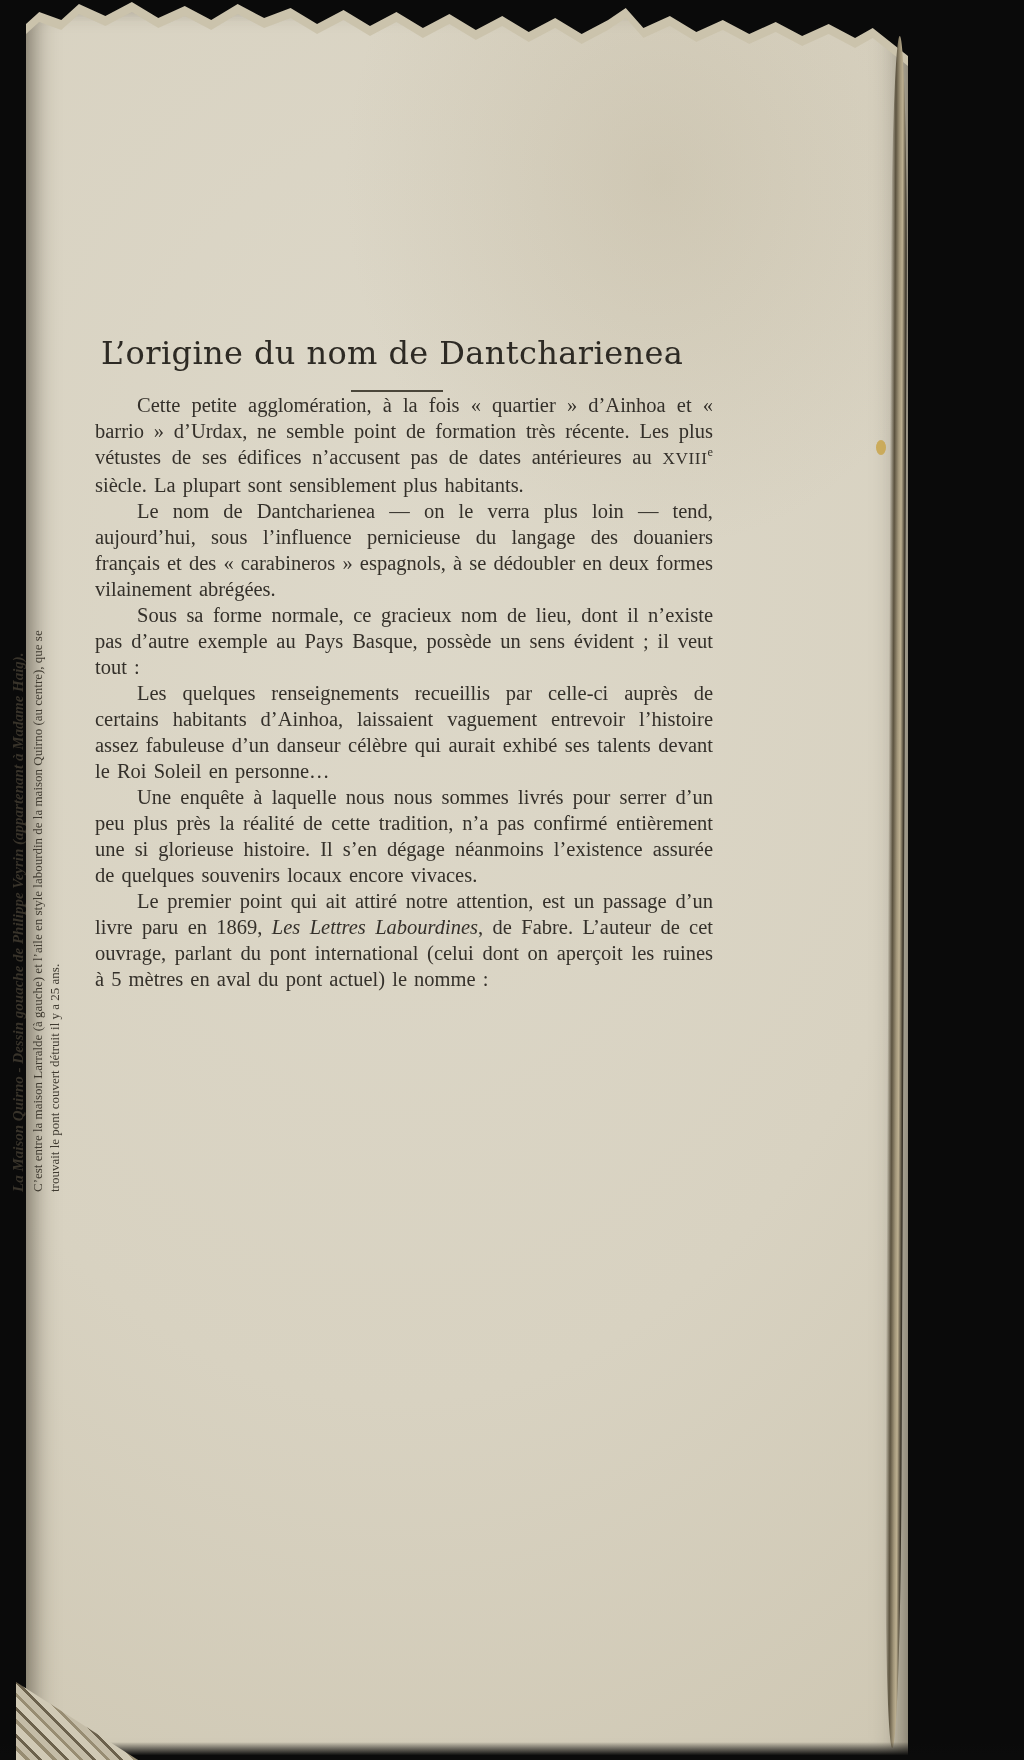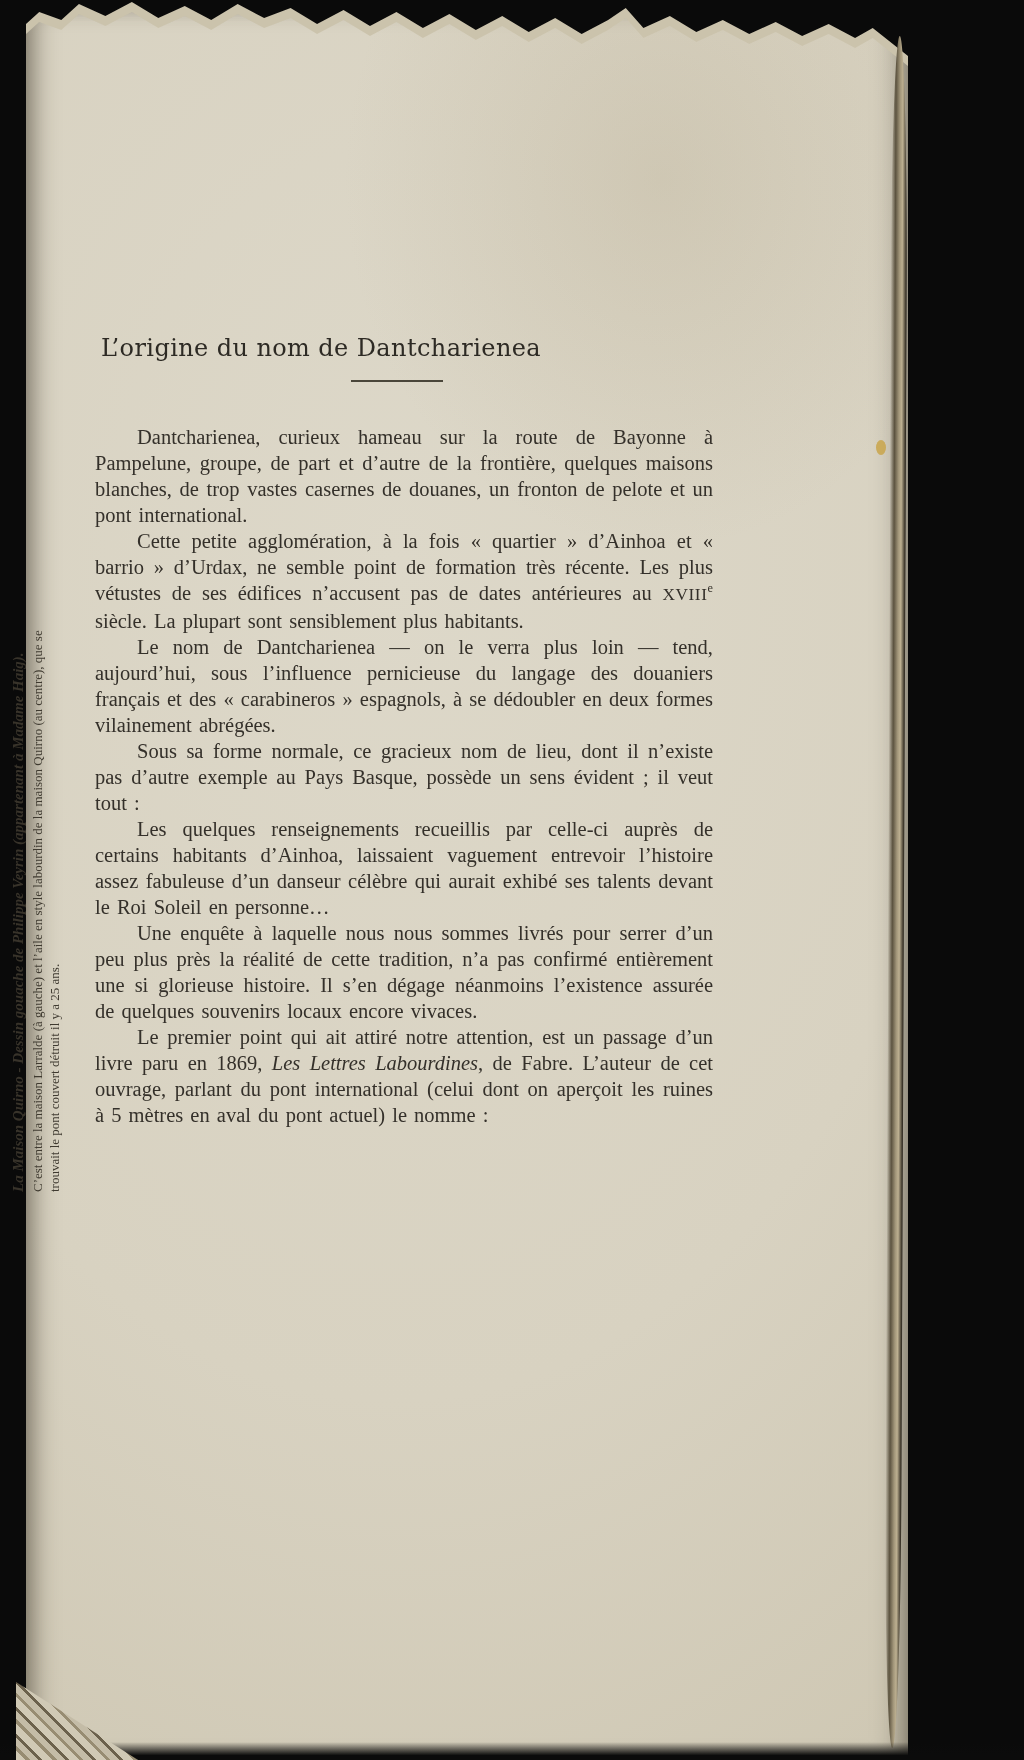--- a/index.html
+++ b/index.html
@@ -43,21 +43,21 @@
   }
   .content {
     position: absolute;
     left: 69px; top: 0;
     width: 618px;
     color: #34302a;
   }
   h1.title {
     font-family: "DejaVu Serif", "Liberation Serif", serif;
     font-weight: 500;
-    font-size: 24px;
+    font-size: 32px;
     letter-spacing: 0.4px;
     color: #2d2a24;
     margin: 330px 0 0 6px;
     white-space: nowrap;
   }
   .title-rule {
     width: 92px;
     border: 0;
     border-bottom: 2px solid #4a463a;
     margin: 18px 0 0 256px;
@@ -146,21 +146,20 @@
 
 <div class="scan">
 
   <div class="tear-under"></div>
 
   <div class="page">
     <div class="content">
       <h1 class="title">L’origine du nom de Dantcharienea</h1>
       <div class="title-rule"></div>
 
-      <p class="first">Dantcharienea, curieux hameau sur la route de Bayonne à Pampelune, groupe, de part et d’autre de la frontière, quelques maisons blanches, de trop vastes casernes de douanes, un fronton de pelote et un pont international.</p>
 
       <p><span>Cette petite agglomération, à la fois « quartier » d’Ainhoa et « barrio » d’Urdax, ne semble point de formation très récente. Les plus vétustes de ses édifices n’accusent pas de dates antérieures au </span><span class="roman-num">XVIII</span><sup class="ord">e</sup><span> siècle. La plupart sont sensiblement plus habitants.</span></p>
 
       <p>Le nom de Dantcharienea — on le verra plus loin — tend, aujourd’hui, sous l’influence pernicieuse du langage des douaniers français et des « carabineros » espagnols, à se dédoubler en deux formes vilainement abrégées.</p>
 
       <p>Sous sa forme normale, ce gracieux nom de lieu, dont il n’existe pas d’autre exemple au Pays Basque, possède un sens évident ; il veut tout :</p>
 
 
 
       <p>Les quelques renseignements recueillis par celle-ci auprès de certains habitants d’Ainhoa, laissaient vaguement entrevoir l’histoire assez fabuleuse d’un danseur célèbre qui aurait exhibé ses talents devant le Roi Soleil en personne…</p>

